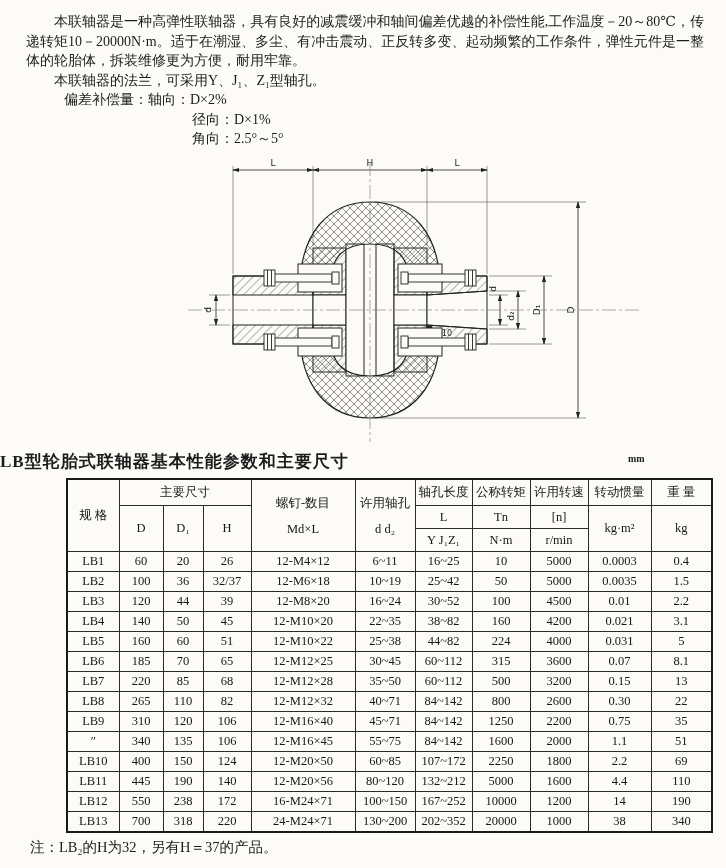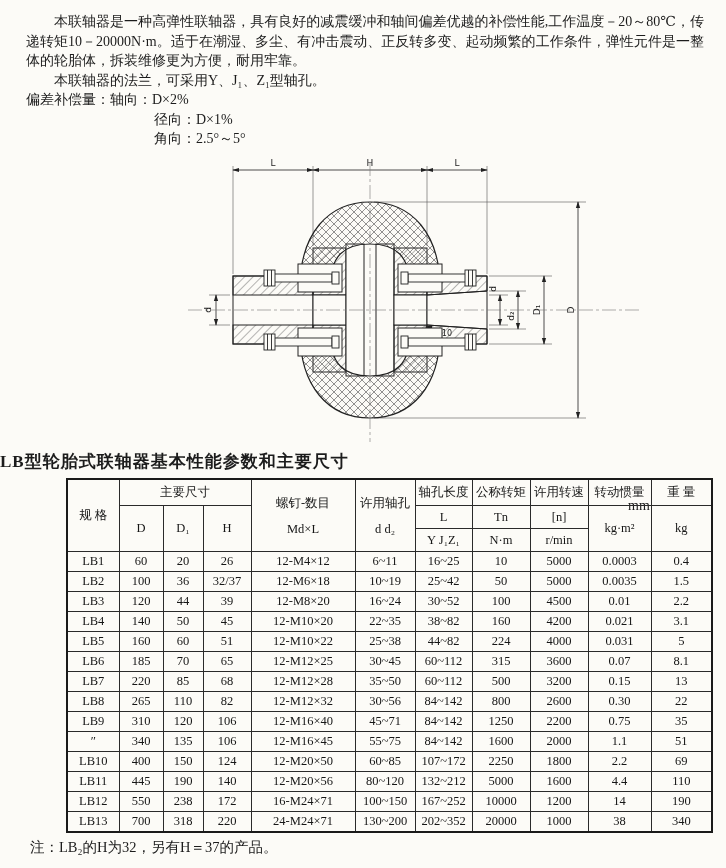--- a/index.html
+++ b/index.html
@@ -5,26 +5,26 @@
   html,body{margin:0;padding:0;}
   body{
     width:726px;height:868px;position:relative;
     background:#fcfbf7;color:#1c1c1c;
     font-family:"Liberation Serif","DejaVu Serif",serif;
     overflow:hidden;
   }
   .intro{position:absolute;top:12px;left:26px;width:678px;
     font-size:14px;line-height:19.5px;text-align:justify;}
   .intro p{margin:0;text-indent:2em;}
-  .comp{}
+  .comp{margin-left:38px;}
   .comp-sub{margin-left:128px;}
   .drawing{position:absolute;top:156px;left:178px;width:470px;height:290px;}
   .tbl-title{position:absolute;top:450px;left:0;width:726px;text-align:left;
     font-size:17px;font-weight:bold;letter-spacing:1px;}
-  .tbl-unit{position:absolute;top:453px;left:628px;font-size:14px;font-weight:normal;margin-top:45px;}
+  .tbl-unit{position:absolute;top:453px;left:628px;font-size:10px;font-weight:bold;}
   table.spec{position:absolute;top:478px;left:66px;width:645px;
     border-collapse:collapse;table-layout:fixed;
     font-size:12.5px;text-align:center;color:#161616;}
   table.spec th,table.spec td{border:1px solid #2a2a2a;padding:0 1px;
     font-weight:normal;white-space:nowrap;overflow:hidden;}
   table.spec{border:2px solid #1a1a1a;}
   table.spec thead tr.h1 th{height:25px;}
   table.spec thead tr.h2 th{height:22px;}
   table.spec thead tr.h3 th{height:22px;margin-left:44px;}
   table.spec tbody td{height:19px;}
@@ -327,21 +327,21 @@
         <td>3200</td>
         <td>0.15</td>
         <td>13</td>
       </tr>
       <tr>
         <td>LB8</td>
         <td>265</td>
         <td>110</td>
         <td>82</td>
         <td>12-M12×32</td>
-        <td>30~56</td>
+        <td>40~71</td>
         <td>84~142</td>
         <td>800</td>
         <td>2600</td>
         <td>0.30</td>
         <td>22</td>
       </tr>
       <tr>
         <td>LB9</td>
         <td>310</td>
         <td>120</td>

